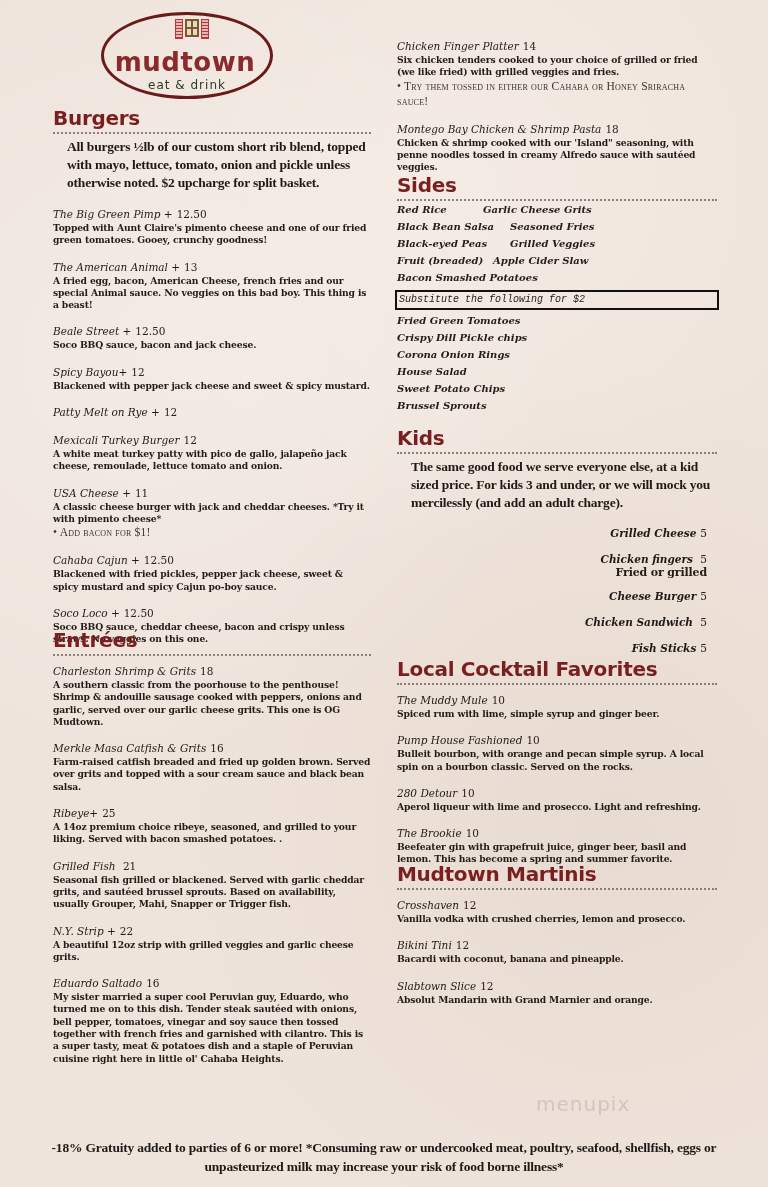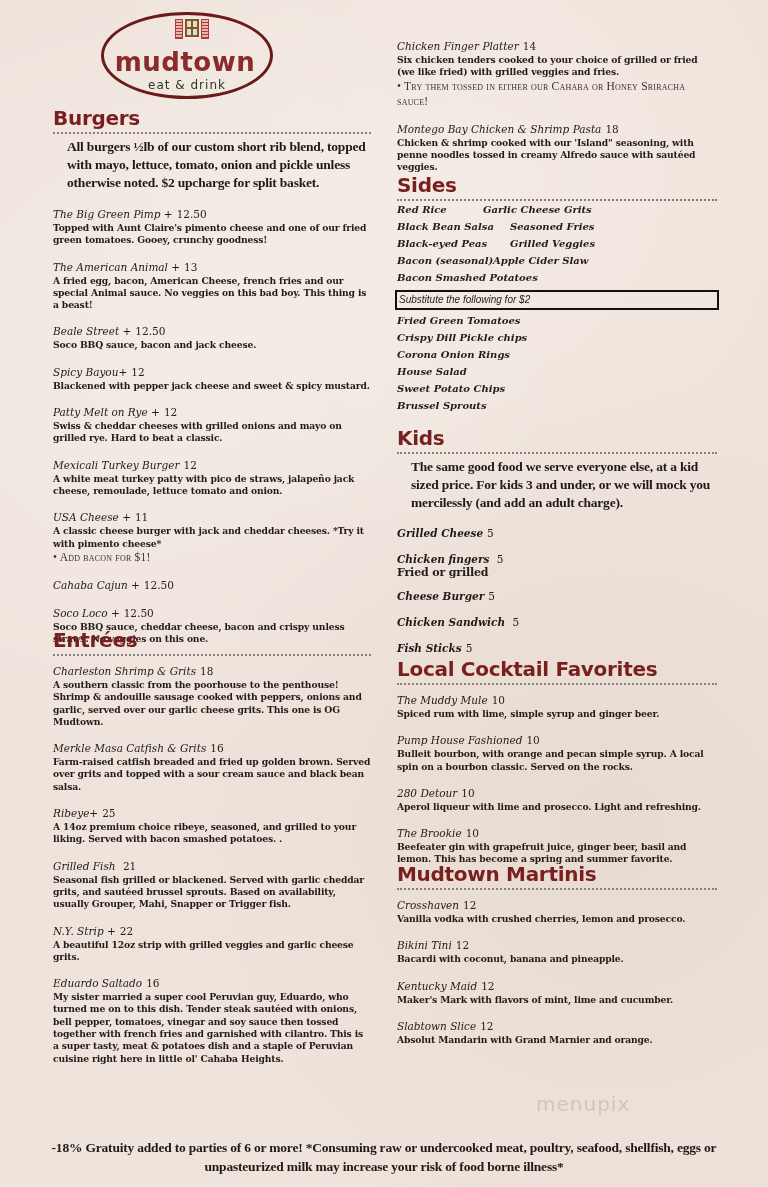--- a/index.html
+++ b/index.html
@@ -88,26 +88,26 @@
 
     
     .sides-grid { position: relative; }
     .side-line {
       font-family: "DejaVu Serif", serif; font-style: italic; font-weight: bold;
       font-size: 10px; line-height: 17px; color: #231c19; white-space: nowrap;
     }
     .side-line .b { position: absolute; }
     .sub-box {
       border: 2px solid #111; height: 20px; margin: 4px 8px 2px -2px; width: 324px;
-      font-family: Liberation Sans, sans-serif; font-style: italic; font-size: 10px;
+      font-family: Liberation Mono, monospace; font-style: italic; font-size: 10px;
       line-height: 16px; padding-left: 2px; color: #1f1a17;
     }
 
     
-    .kids-item { text-align: left; margin-bottom: 7px; width: 310px; }
+    .kids-item { text-align: right; margin-bottom: 7px; width: 310px; }
     .kids-item .item-name { font-weight: bold; }
     .kids-item .item-desc { font-size: 11px; line-height: 11px; }
 
     .footer {
       position: absolute; left: 0; right: 0; top: 1138px; text-align: center;
       font-family: "Liberation Serif", serif; font-size: 13.5px; line-height: 19px;
       color: #1f1a17; font-weight: bold; letter-spacing: -0.2px;
     }
     .watermark {
       position: absolute; left: 536px; top: 1092px;
@@ -148,33 +148,33 @@
       <div class="item">
         <span class="item-name">Beale Street +</span><span class="item-price">12.50</span>
         <div class="item-desc">Soco BBQ sauce, bacon and jack cheese.</div>
       </div>
       <div class="item">
         <span class="item-name">Spicy Bayou+</span><span class="item-price">12</span>
         <div class="item-desc">Blackened with pepper jack cheese and sweet &amp; spicy mustard.</div>
       </div>
       <div class="item">
         <span class="item-name">Patty Melt on Rye +</span><span class="item-price">12</span>
-        <div class="item-desc">Swiss &amp; cheddar cheeses with grilled onions and mayo on grilled rye. Hard to beat a classic.</div>
       </div>
       <div class="item">
         <span class="item-name">Mexicali Turkey Burger</span><span class="item-price">12</span>
-        <div class="item-desc">A white meat turkey patty with pico de straws, jalapeño jack cheese, remoulade, lettuce tomato and onion.</div>
+        <div class="item-desc">A white meat turkey patty with pico de gallo, jalapeño jack cheese, remoulade, lettuce tomato and onion.</div>
       </div>
       <div class="item">
         <span class="item-name">USA Cheese +</span><span class="item-price">11</span>
         <div class="item-desc">A classic cheese burger with jack and cheddar cheeses. *Try it with pimento cheese*</div>
         <div class="item-note">• Add bacon for $1!</div>
       </div>
       <div class="item">
         <span class="item-name">Cahaba Cajun +</span><span class="item-price">12.50</span>
+        <div class="item-desc">Blackened with fried pickles, pepper jack cheese, sweet &amp; spicy mustard and spicy Cajun po-boy sauce.</div>
       </div>
       <div class="item">
         <span class="item-name">Soco Loco +</span><span class="item-price">12.50</span>
         <div class="item-desc">Soco BBQ sauce, cheddar cheese, bacon and crispy unless straws. No veggies on this one.</div>
       </div>
     </div>
 
     <div style="position:absolute; top:628px; width:318px;">
       <div class="section-title">Entrées</div>
       <div class="rule"></div>
@@ -230,21 +230,21 @@
         </div>
         <div class="side-line" style="position:relative;">
           <span>Black Bean Salsa</span>
           <span class="b" style="left:113px;">Seasoned Fries</span>
         </div>
         <div class="side-line" style="position:relative;">
           <span>Black-eyed Peas</span>
           <span class="b" style="left:113px;">Grilled Veggies</span>
         </div>
         <div class="side-line" style="position:relative;">
-          <span>Bacon (seasonal)</span>
+          <span>Fruit (breaded)</span>
           <span class="b" style="left:96px;">Apple Cider Slaw</span>
         </div>
         <div class="side-line">
           <span>Bacon Smashed Potatoes</span>
         </div>
       </div>
       <div class="sub-box">Substitute the following for $2</div>
       <div class="side-line">Fried Green Tomatoes</div>
       <div class="side-line">Crispy Dill Pickle chips</div>
       <div class="side-line">Corona Onion Rings</div>
@@ -304,24 +304,20 @@
 
       <div class="item">
         <span class="item-name">Crosshaven</span><span class="item-price">12</span>
         <div class="item-desc">Vanilla vodka with crushed cherries, lemon and prosecco.</div>
       </div>
       <div class="item">
         <span class="item-name">Bikini Tini</span><span class="item-price">12</span>
         <div class="item-desc">Bacardi with coconut, banana and pineapple.</div>
       </div>
       <div class="item">
-        <span class="item-name">Kentucky Maid</span><span class="item-price">12</span>
-        <div class="item-desc">Maker's Mark with flavors of mint, lime and cucumber.</div>
-      </div>
-      <div class="item">
         <span class="item-name">Slabtown Slice</span><span class="item-price">12</span>
         <div class="item-desc">Absolut Mandarin with Grand Marnier and orange.</div>
       </div>
     </div>
   </div>
 
   <div class="watermark">menupix</div>
 
   <div class="footer">
     <div>-18% Gratuity added to parties of 6 or more!  *Consuming raw or undercooked meat, poultry, seafood, shellfish, eggs or</div>

